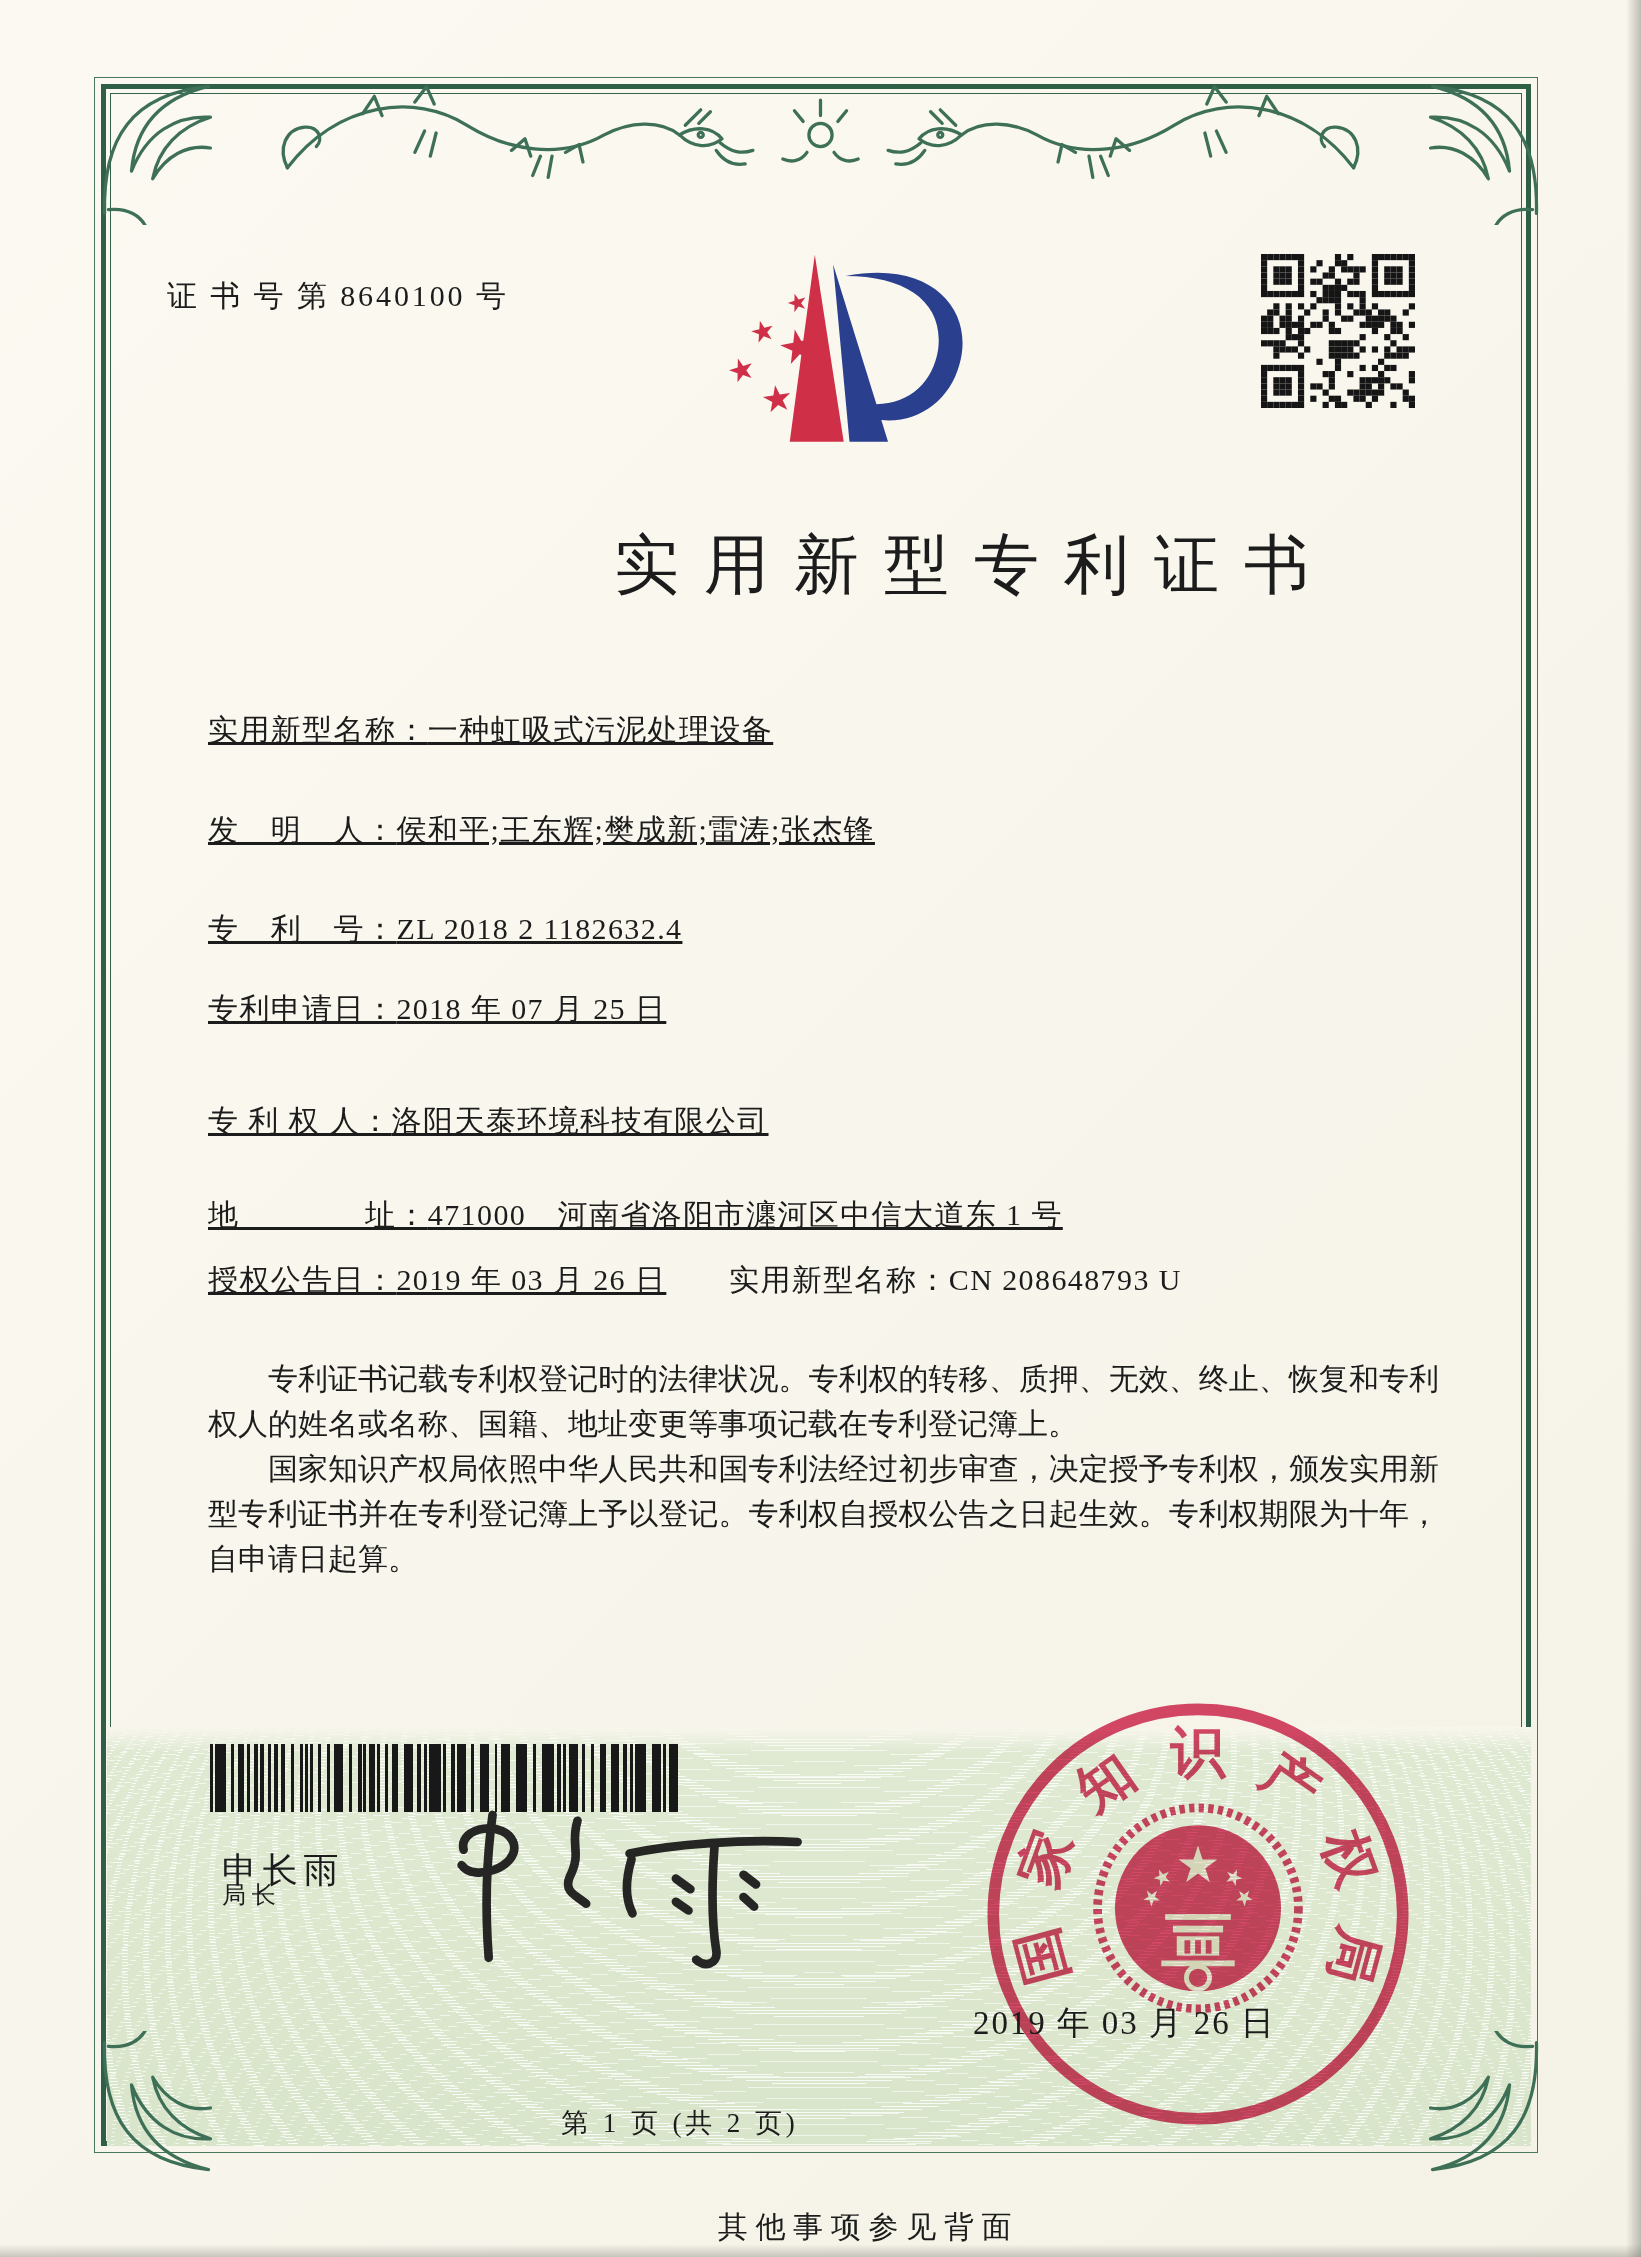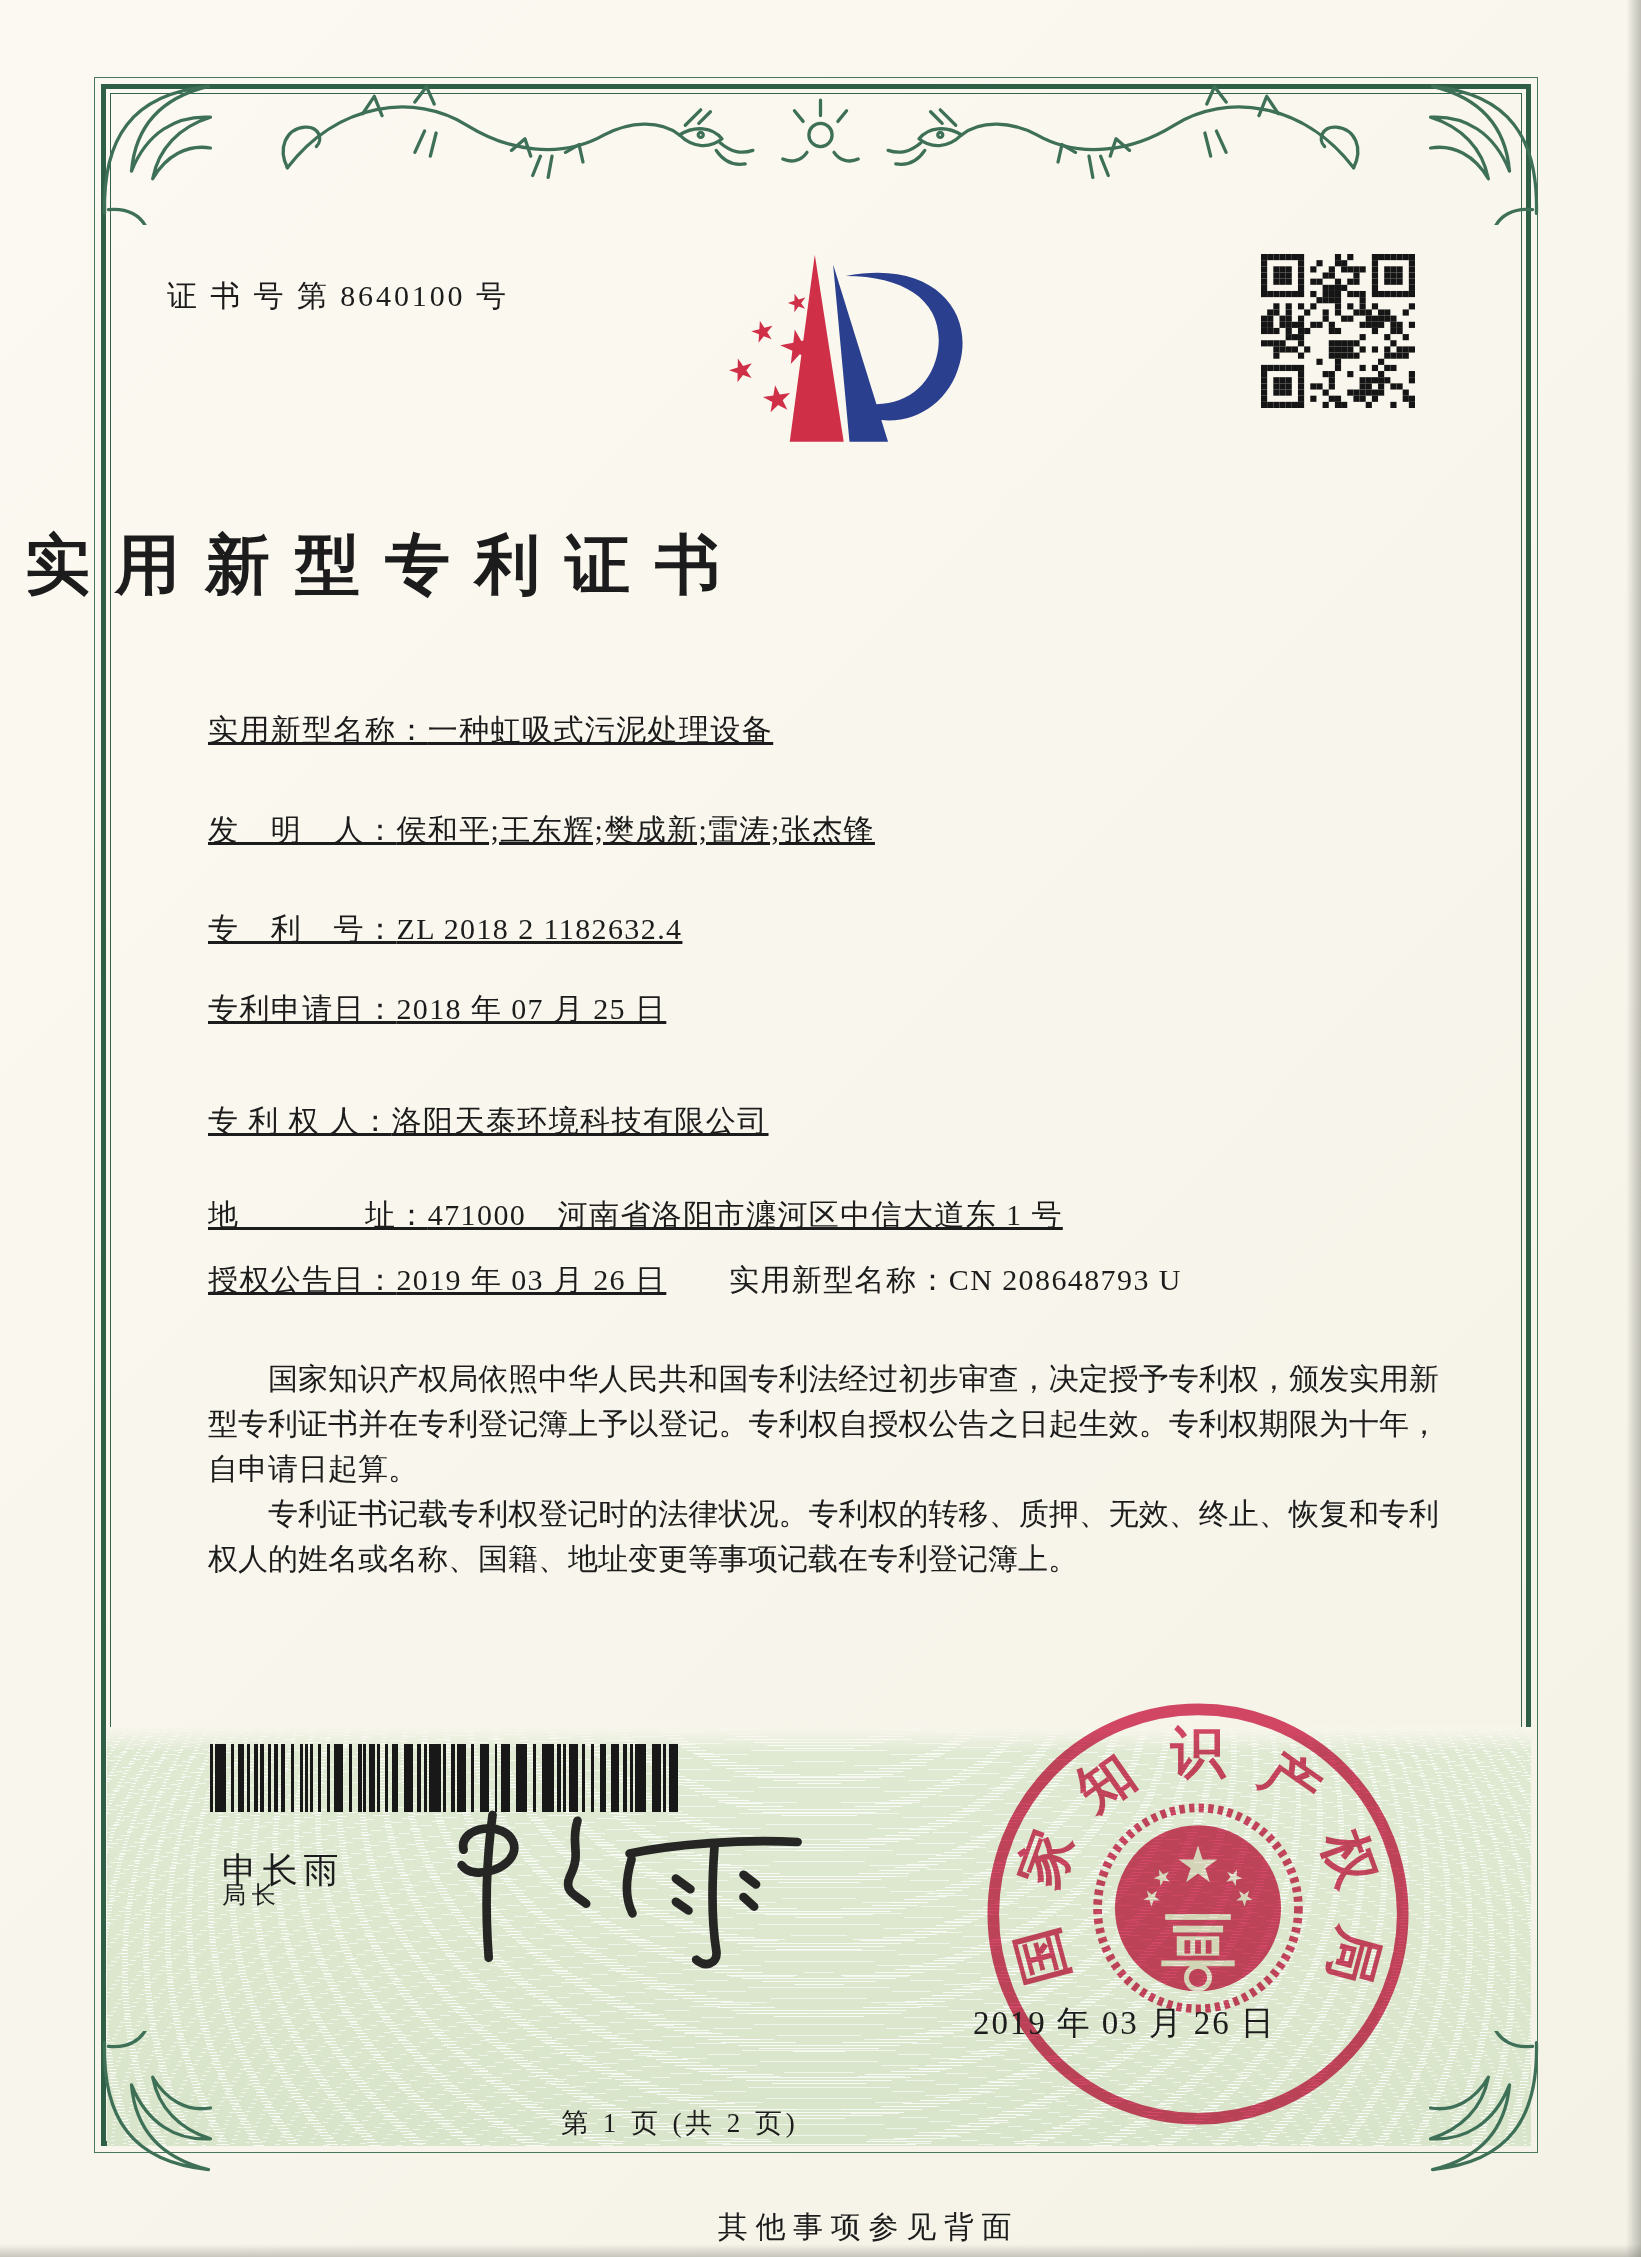--- a/index.html
+++ b/index.html
@@ -30,22 +30,22 @@
       repeating-radial-gradient(140% 90% at 50% -70%, rgba(255,255,255,.8) 0 1.4px, rgba(255,255,255,0) 1.4px 15.4px),
       repeating-radial-gradient(160% 110% at 50% 185%, rgba(255,255,255,.6) 0 1.4px, rgba(255,255,255,0) 1.4px 18.3px),
       linear-gradient(#e0ead3,#d9e5ca);}
   .green-band::before{content:'';position:absolute;left:0;right:0;top:0;height:25px;
     background:linear-gradient(to bottom,#f8f6ec,rgba(248,246,236,0));}
 
   .cert-number{position:absolute;left:167px;top:276px;font-size:30px;letter-spacing:2.9px;z-index:4;}
   .logo{position:absolute;left:703px;top:243px;width:266px;height:228px;z-index:4;}
   .qr{position:absolute;left:1261px;top:254px;width:154px;height:154px;z-index:4;}
 
-  .title{position:absolute;left:0;width:1334px;top:521px;text-align:left;z-index:4;
-    font-size:65px;font-weight:700;letter-spacing:25px;text-indent:25px;}
+  .title{position:absolute;left:0;width:1334px;top:521px;text-align:right;z-index:4;
+    font-size:65px;font-weight:400;letter-spacing:25px;text-indent:25px;}
 
   .field-row{position:absolute;left:208px;font-size:30px;letter-spacing:1.4px;z-index:4;white-space:nowrap;text-decoration:underline;}
   .field-row .flabel{letter-spacing:1.4px;}
   .field-row .fvalue{letter-spacing:1.4px;}
   .grant-no{position:absolute;left:521px;top:0;white-space:nowrap;}
 
   .body-text{position:absolute;left:208px;top:1356px;width:1231px;z-index:4;
     font-size:30px;line-height:45px;text-align:justify;}
   .body-text p{margin:0;text-indent:2em;}
 
@@ -438,22 +438,22 @@
   <span class="flabel">地　　　　址：</span><span class="fvalue">471000　河南省洛阳市瀍河区中信大道东 1 号</span>
 </div>
 <div class="field-row" style="top:1260px">
   <span class="flabel">授权公告日：</span><span class="fvalue">2019 年 03 月 26 日</span>
   <span class="grant-no">
     <span class="flabel">实用新型名称：</span><span class="fvalue">CN 208648793 U</span>
   </span>
 </div>
 
 <div class="body-text">
+  <p>专利证书记载专利权登记时的法律状况。专利权的转移、质押、无效、终止、恢复和专利权人的姓名或名称、国籍、地址变更等事项记载在专利登记簿上。</p>
   <p>国家知识产权局依照中华人民共和国专利法经过初步审查，决定授予专利权，颁发实用新型专利证书并在专利登记簿上予以登记。专利权自授权公告之日起生效。专利权期限为十年，自申请日起算。</p>
-  <p>专利证书记载专利权登记时的法律状况。专利权的转移、质押、无效、终止、恢复和专利权人的姓名或名称、国籍、地址变更等事项记载在专利登记簿上。</p>
 </div>
 
 <div class="barcode" id="barcode">
     <i style="width: 2.9px; margin-right: 1.9px;"></i>
     <i style="width: 11.6px; margin-right: 4.8px;"></i>
     <i style="width: 2.9px; margin-right: 3.9px;"></i>
     <i style="width: 5.8px; margin-right: 2.9px;"></i>
     <i style="width: 2.9px; margin-right: 4.8px;"></i>
     <i style="width: 3.9px; margin-right: 1.9px;"></i>
     <i style="width: 3.9px; margin-right: 3.9px;"></i>

